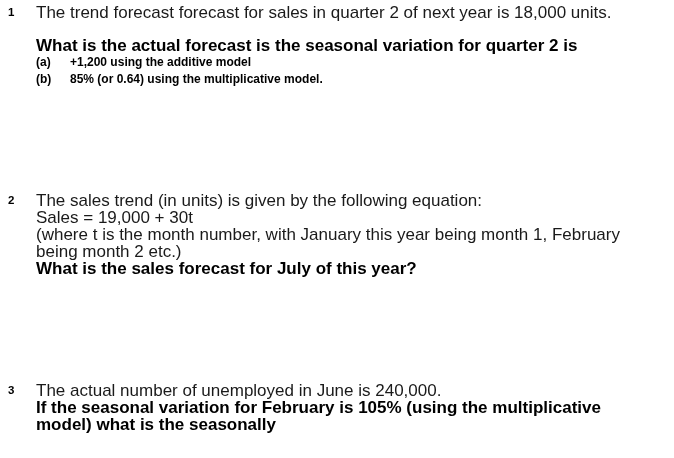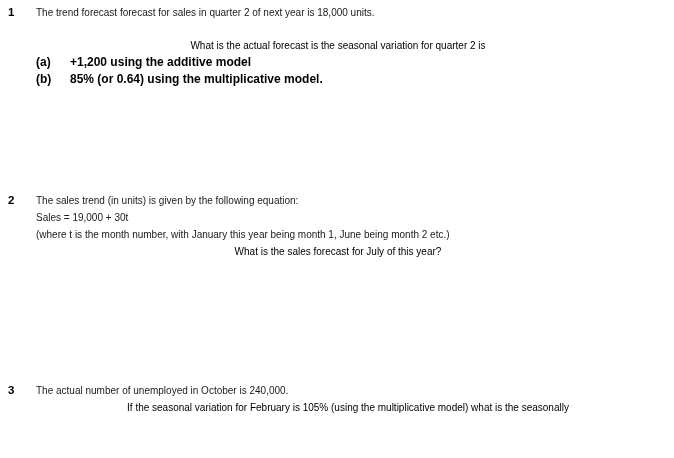--- a/index.html
+++ b/index.html
@@ -32,29 +32,28 @@
     font-weight: bold;
     line-height: 16px;
     padding-left: 8px;
     box-sizing: border-box;
     color: #000000;
   }
   .q-body {
     flex: 1 1 auto;
   }
   .line {
-    font-size: 10px;
+    font-size: 17px;
     line-height: 17px;
     color: #1a1a1a;
     white-space: pre-wrap;
   }
   .line.bold {
-    font-weight: normal;
+    font-weight: bold;
     color: #000000;
-    text-align: center;
   }
   .gap-above {
     margin-top: 16px;
   }
   .sub-item {
     display: flex;
     align-items: flex-start;
     font-size: 12px;
     line-height: 17px;
     font-weight: bold;
@@ -90,26 +89,26 @@
         <span class="sub-text">85% (or 0.64) using the multiplicative model.</span>
       </div>
     </div>
   </div>
 
   <div class="question" id="q2">
     <div class="q-num">2</div>
     <div class="q-body">
       <div class="line">The sales trend (in units) is given by the following equation:</div>
       <div class="line">Sales = 19,000 + 30t</div>
-      <div class="line">(where t is the month number, with January this year being month 1, June being month 2 etc.)</div>
+      <div class="line">(where t is the month number, with January this year being month 1, February being month 2 etc.)</div>
       <div class="line bold">What is the sales forecast for July of this year?</div>
     </div>
   </div>
 
   <div class="question" id="q3">
     <div class="q-num">3</div>
     <div class="q-body">
-      <div class="line">The actual number of unemployed in October is 240,000.</div>
+      <div class="line">The actual number of unemployed in June is 240,000.</div>
       <div class="line bold">If the seasonal variation for February is 105% (using the multiplicative model) what is the seasonally</div>
     </div>
   </div>
 
 </div>
 
 </body></html>

